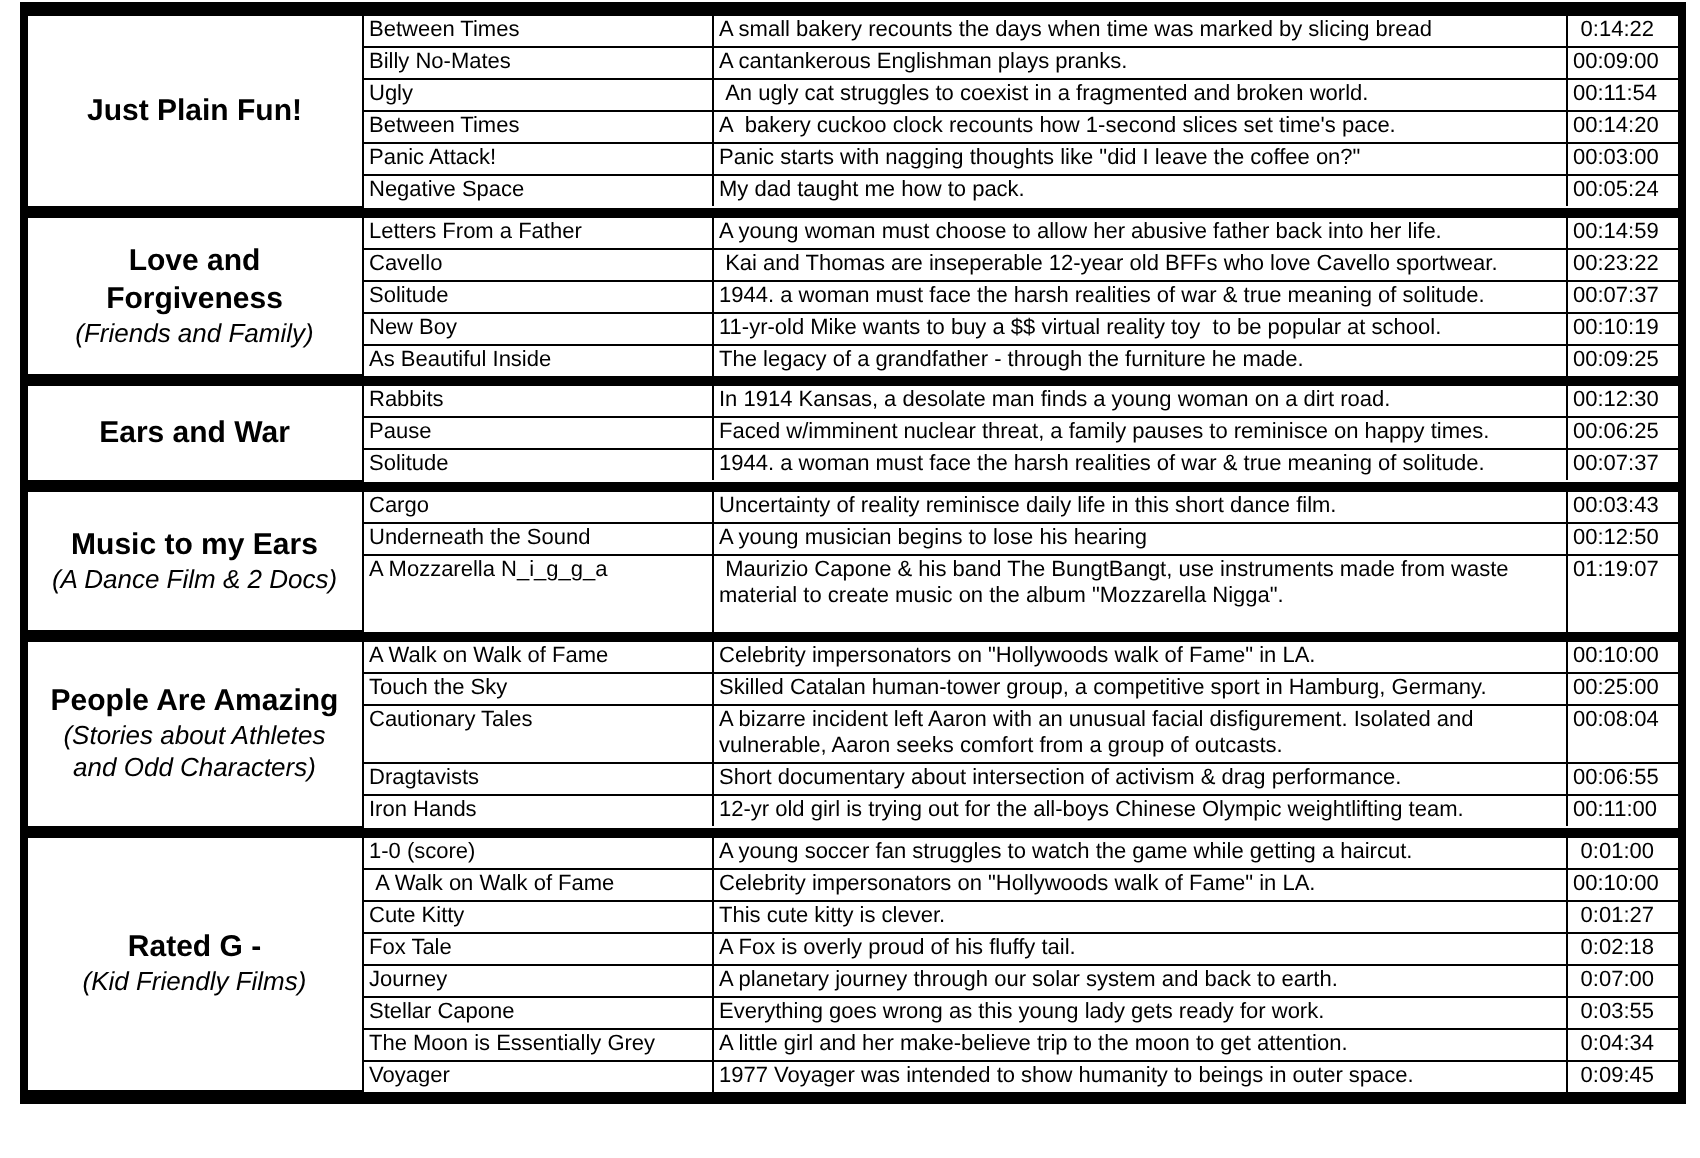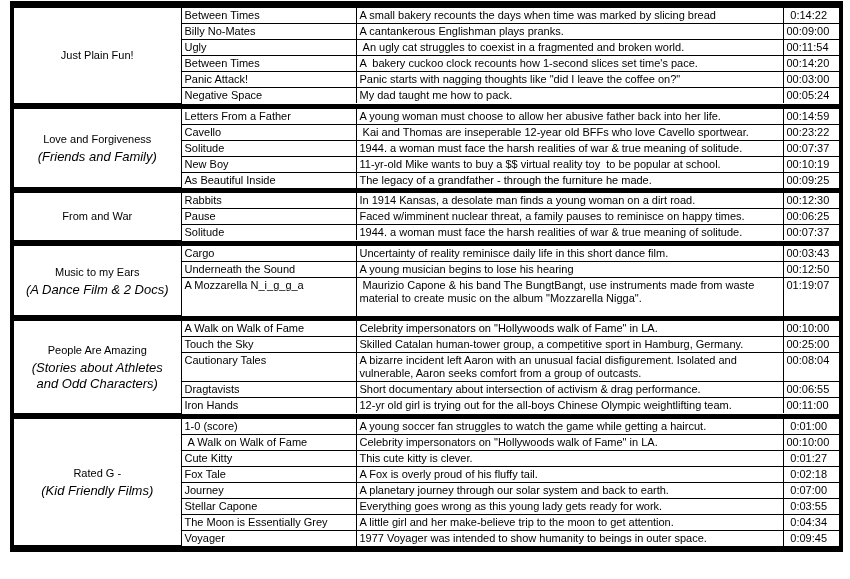--- a/index.html
+++ b/index.html
@@ -38,21 +38,21 @@
   .section tr:first-child td { border-top: none; }
   .section tr:last-child td { border-bottom: none; }
   .section td:first-child { border-left: none; }
   .section td:last-child { border-right: none; }
   td.cat {
     vertical-align: middle;
     text-align: center;
     white-space: normal;
     padding: 2px 6px;
   }
-  .cat-title { font-size: 11px; line-height: 19px; }
+  .cat-title { font-size: 15px; line-height: 19px; font-weight: bold; }
   .cat-sub { font-size: 13px; line-height: 16px; font-style: italic; }
   td.duration { text-align: right; padding-right: 16px; }
   
   .sec0 td { height: 13px; }
   .sec1 td { height: 15px; }
   .sec2 td { height: 12px; }
   .sec3 td { height: 12px; }
   .sec4 td { height: 14px; }
   .sec5 td { height: 14px; }
   
@@ -154,21 +154,21 @@
       <table>
         <colgroup>
           <col style="width: 167px;">
           <col style="width: 175px;">
           <col style="width: 427px;">
           <col style="width: 60px;">
         </colgroup>
         <tbody>
           <tr>
             <td class="cat" rowspan="3">
-              <div class="cat-title">From and War</div>
+              <div class="cat-title">Ears and War</div>
             </td>
             <td class="title">Rabbits</td>
             <td class="description">In 1914 Kansas, a desolate man finds a young woman on a dirt road.</td>
             <td class="duration">00:12:30</td>
           </tr>
           <tr>
             <td class="title">Pause</td>
             <td class="description">Faced w/imminent nuclear threat, a family pauses to reminisce on happy times.</td>
             <td class="duration">00:06:25</td>
           </tr>

